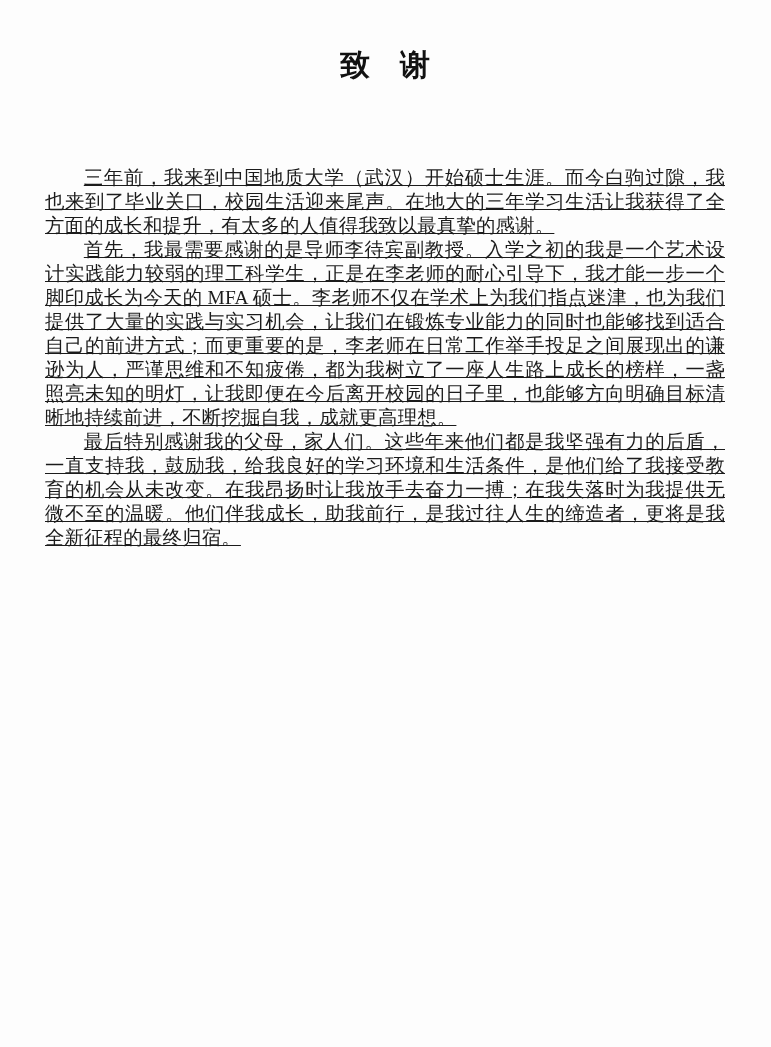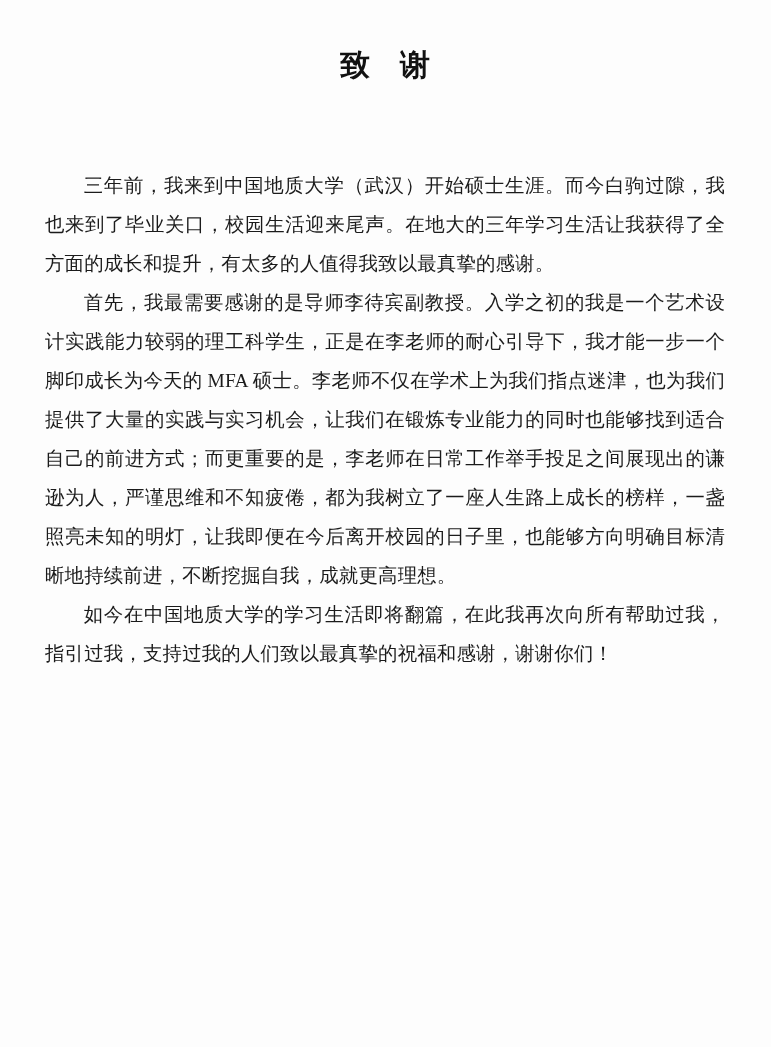--- a/index.html
+++ b/index.html
@@ -23,32 +23,33 @@
     margin: 0 0 86px 0;
     font-size: 30px;
     line-height: 30px;
     font-weight: bold;
     text-align: center;
     color: #111;
   }
   .body-text p {
     margin: 0;
     font-size: 19.4px;
-    line-height: 39px;
+    line-height: 24px;
     text-align: justify;
     text-justify: inter-ideograph;
     text-indent: 2em;
     letter-spacing: 0.2px;
     word-break: break-all;
+    text-decoration: underline;
   }
 </style>
 </head>
 <body>
 
 <div class="page">
   <h1 class="title">致　谢</h1>
 
   <div class="body-text">
     <p>三年前，我来到中国地质大学（武汉）开始硕士生涯。而今白驹过隙，我也来到了毕业关口，校园生活迎来尾声。在地大的三年学习生活让我获得了全方面的成长和提升，有太多的人值得我致以最真挚的感谢。</p>
     <p>首先，我最需要感谢的是导师李待宾副教授。入学之初的我是一个艺术设计实践能力较弱的理工科学生，正是在李老师的耐心引导下，我才能一步一个脚印成长为今天的 MFA 硕士。李老师不仅在学术上为我们指点迷津，也为我们提供了大量的实践与实习机会，让我们在锻炼专业能力的同时也能够找到适合自己的前进方式；而更重要的是，李老师在日常工作举手投足之间展现出的谦逊为人，严谨思维和不知疲倦，都为我树立了一座人生路上成长的榜样，一盏照亮未知的明灯，让我即便在今后离开校园的日子里，也能够方向明确目标清晰地持续前进，不断挖掘自我，成就更高理想。</p>
-    <p>如今在中国地质大学的学习生活即将翻篇，在此我再次向所有帮助过我，指引过我，支持过我的人们致以最真挚的祝福和感谢，谢谢你们！</p>
+    <p>最后特别感谢我的父母，家人们。这些年来他们都是我坚强有力的后盾，一直支持我，鼓励我，给我良好的学习环境和生活条件，是他们给了我接受教育的机会从未改变。在我昂扬时让我放手去奋力一搏；在我失落时为我提供无微不至的温暖。他们伴我成长，助我前行，是我过往人生的缔造者，更将是我全新征程的最终归宿。</p>
   </div>
 </div>
 
 </body></html>

